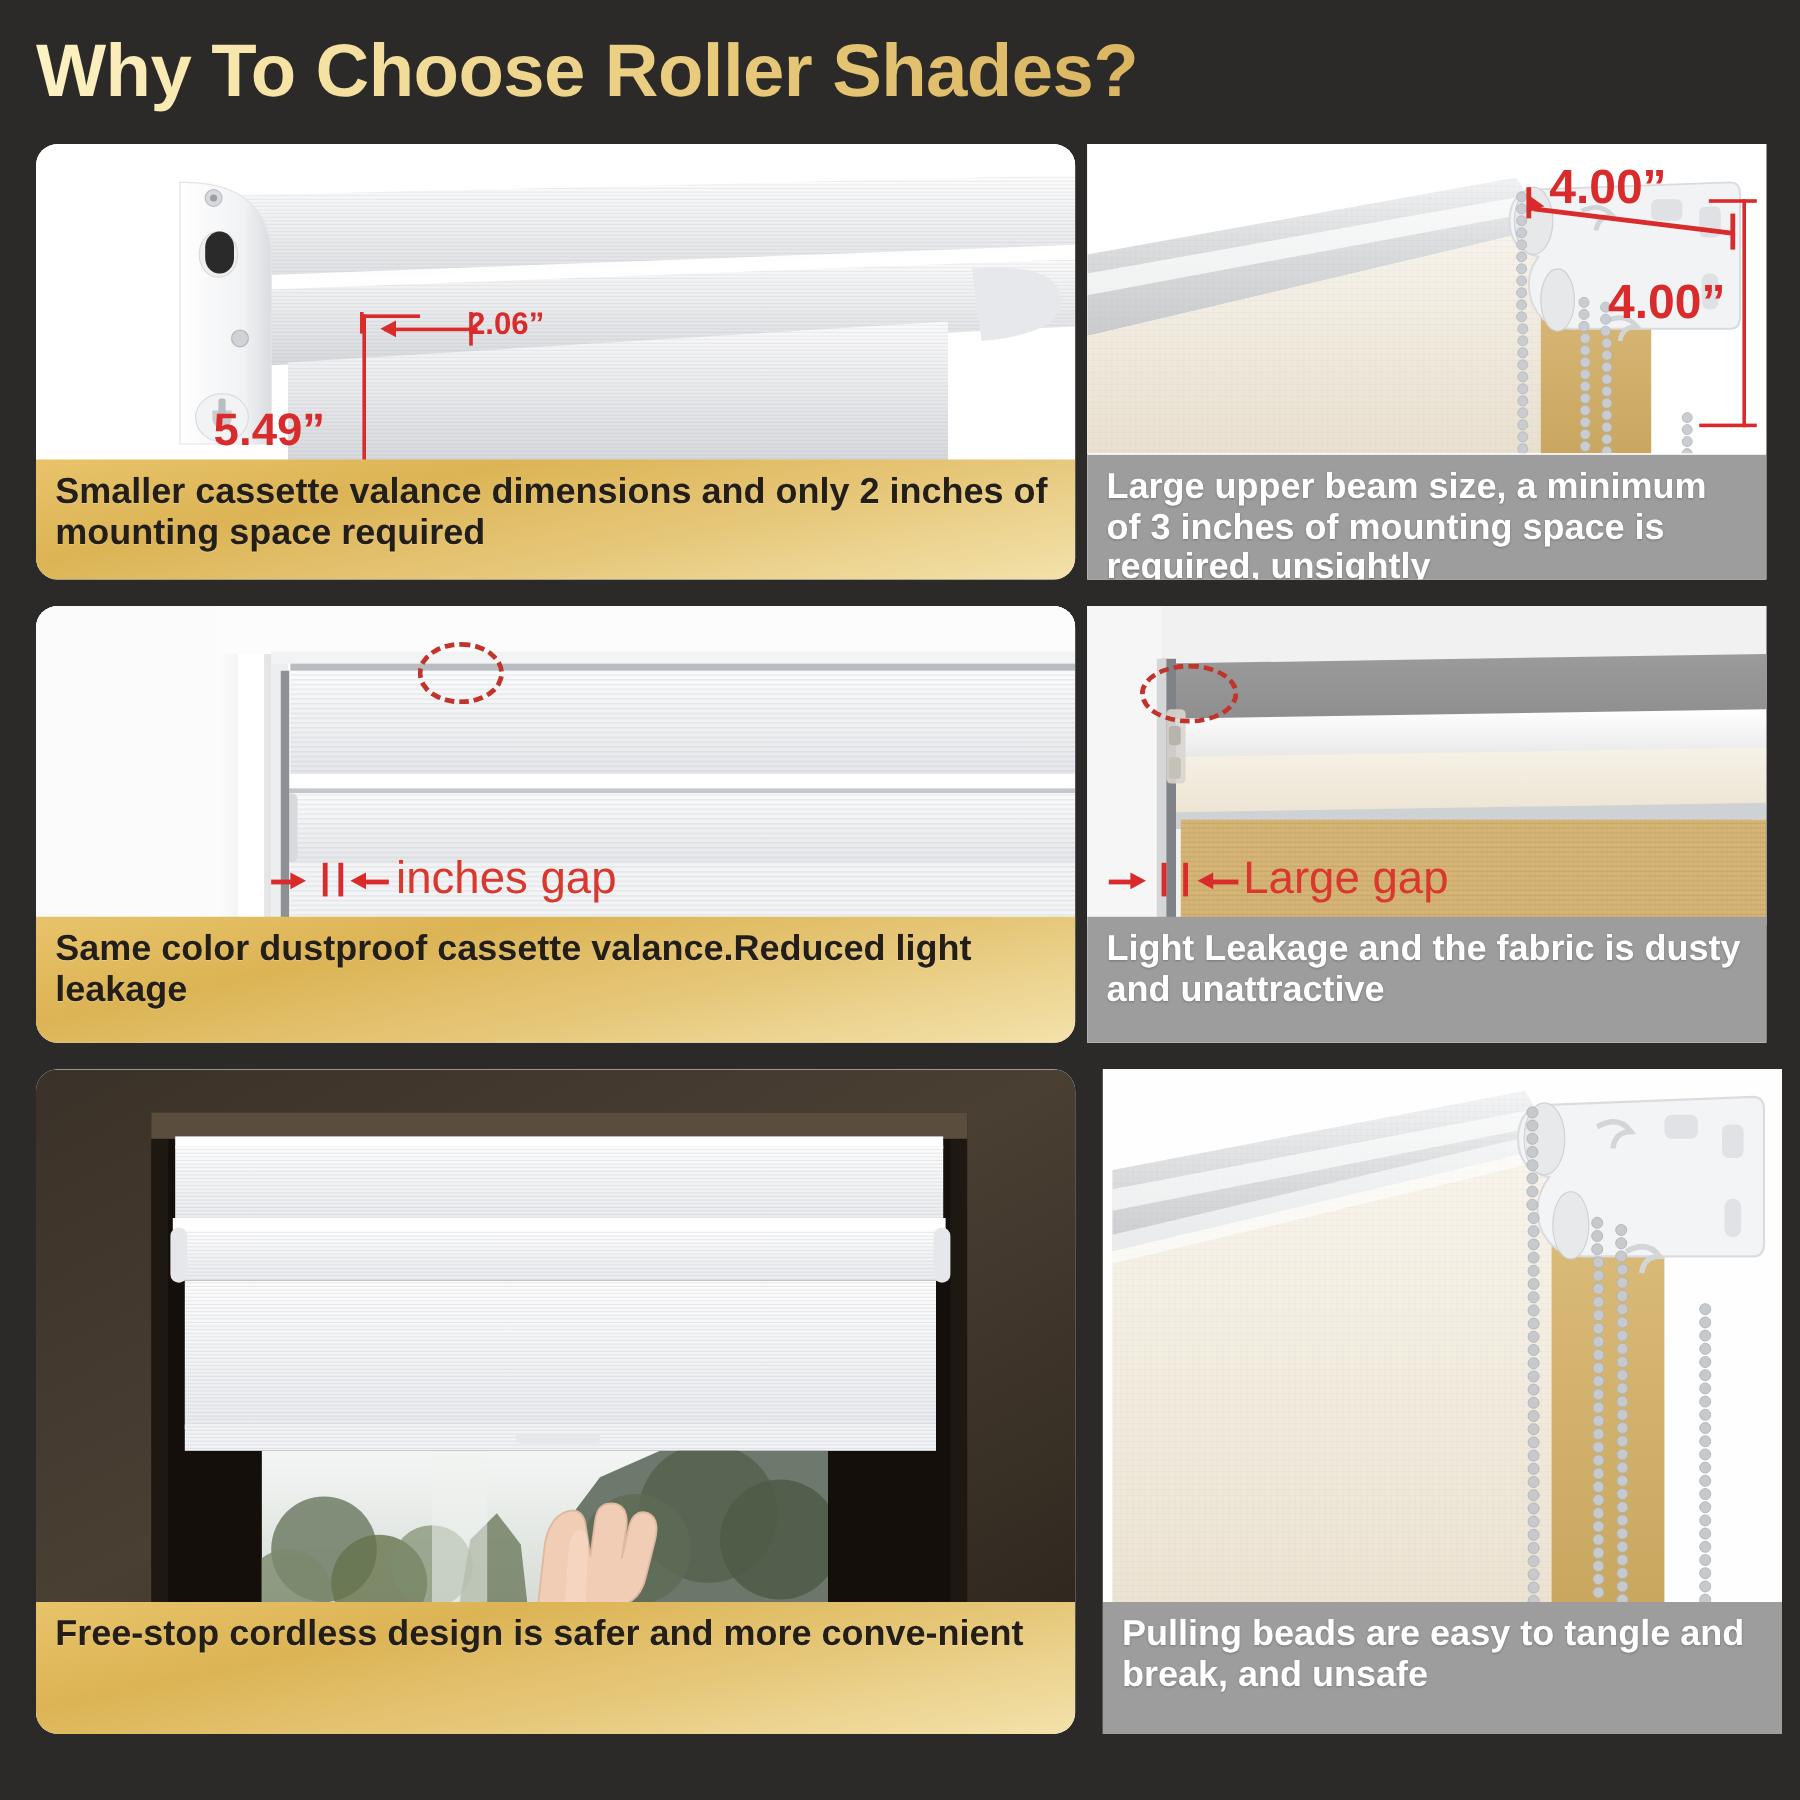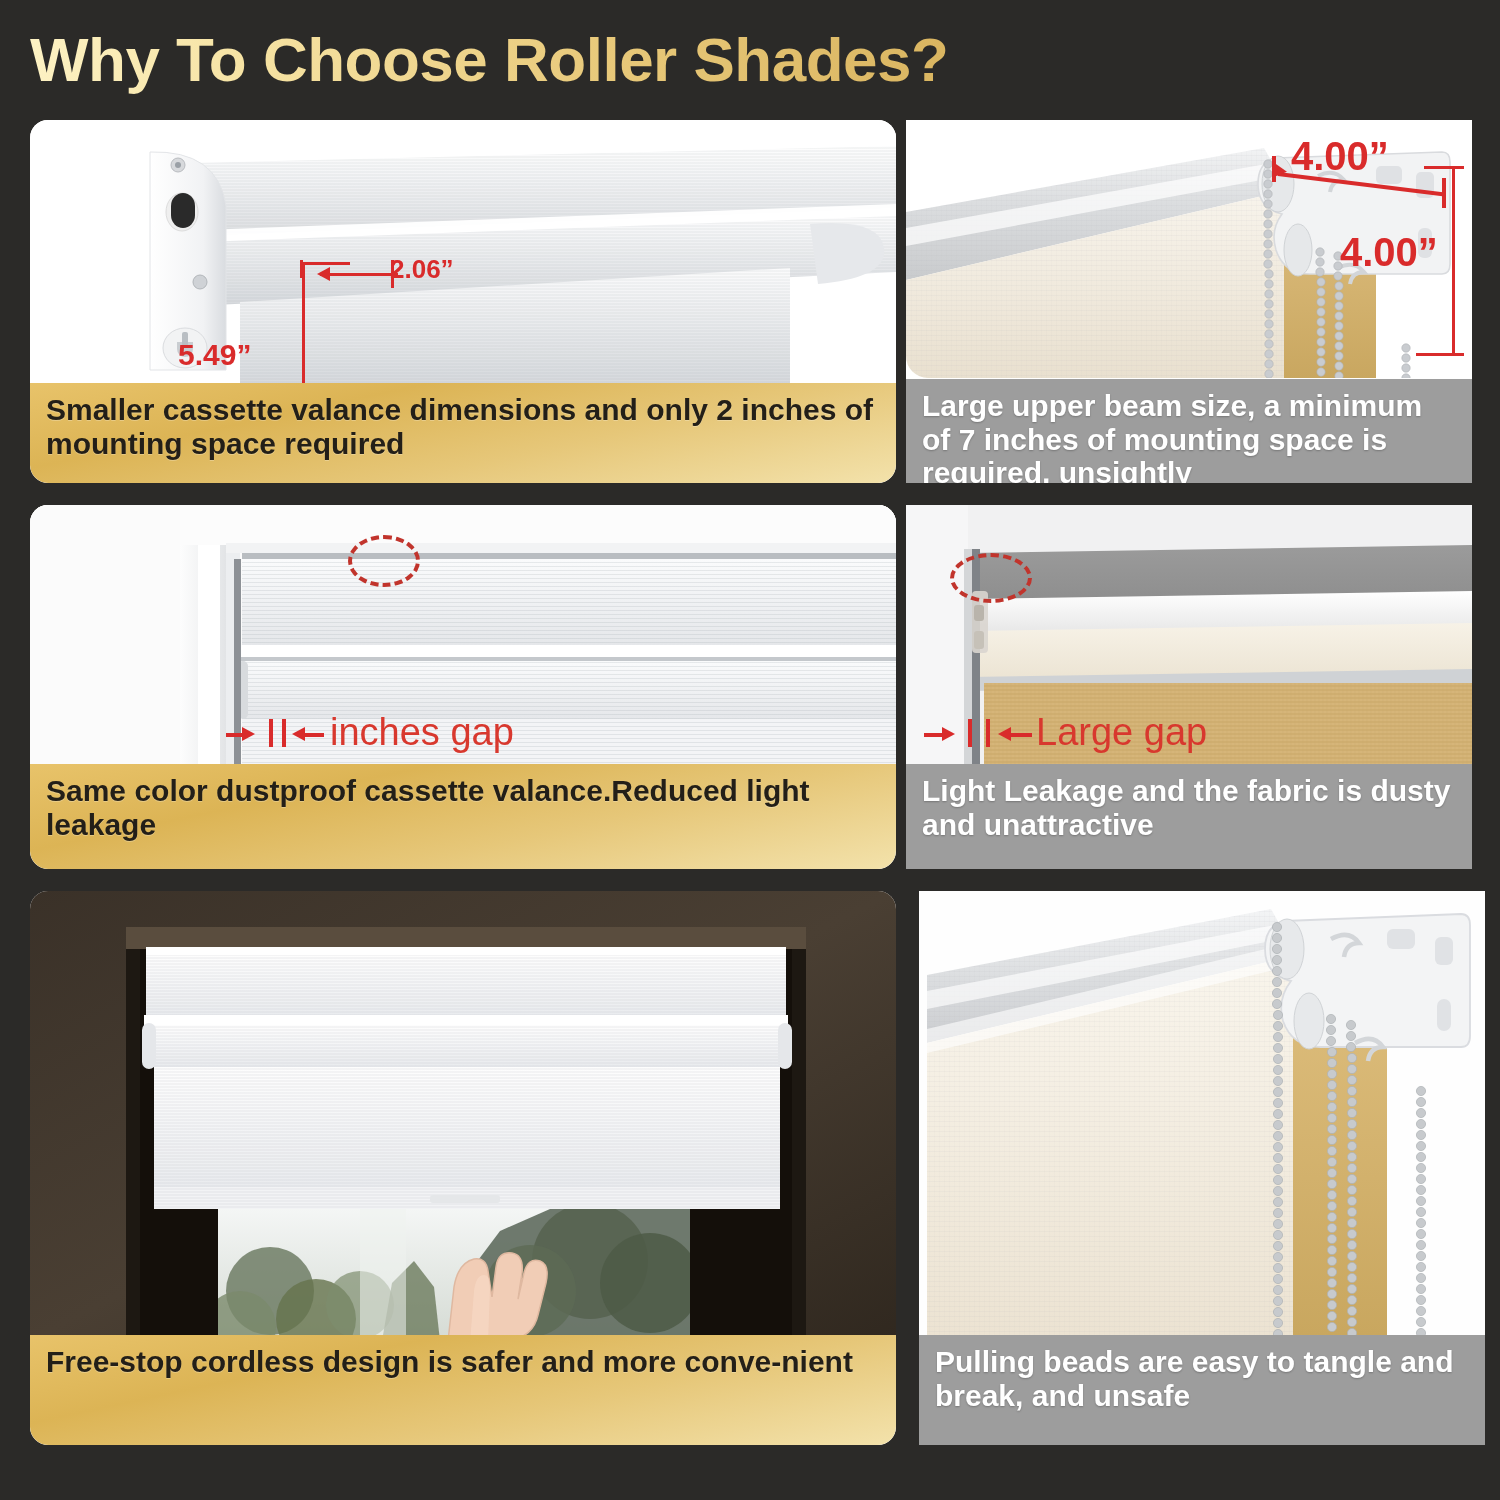--- a/index.html
+++ b/index.html
@@ -154,34 +154,34 @@
         <circle cx="148" cy="45" r="3" fill="#9aa0a6"></circle>
         <circle cx="170" cy="162" r="7" fill="#cfd2d6" stroke="#b2b6ba"></circle>
         <ellipse cx="155" cy="228" rx="22" ry="20" fill="#f2f3f4" stroke="#dadcdf"></ellipse>
         <path d="M147 222 h16 v7 a8 8 0 0 1 -16 0 Z" fill="#c9cdd1"></path>
         <rect x="152" y="212" width="6" height="14" rx="2" fill="#b9bec3"></rect>
       </svg>
 
       <div class="dimline" style="left:272px; top:142px; width:3px; height:212px;"></div>
       <div class="tick" style="left:272px; top:142px; width:48px; height:3px;"></div>
 
-      <div class="dimtxt" style="left:148px; top:218px; font-size:30px;">5.49”</div>
+      <div class="dimtxt" style="left:148px; top:218px; font-size:38px;">5.49”</div>
 
       <div class="dimline" style="left:290px; top:153px; width:78px; height:3px;"></div>
       <div class="arrow-l" style="left:287px; top:147px;"></div>
       <div class="tick" style="left:361px; top:140px; width:3px; height:28px;"></div>
       <div class="dimtxt" style="left:360px; top:134px; font-size:26px;">2.06”</div>
       <div class="tick" style="left:270px; top:140px; width:3px; height:18px;"></div>
     </div>
 
     <div class="cap gold h2">Smaller cassette valance dimensions and only 2 inches of mounting space required</div>
   </div>
 
   <div class="panel right pr1">
-    <div class="pic" style="height:258px;border-radius:22px;">
+    <div class="pic" style="height:258px;">
       <div class="white-bg"></div>
       <svg width="566" height="258" style="position:absolute;left:0;top:0;">
         <defs>
           <linearGradient id="tubeg" x1="0" y1="0" x2="0" y2="1">
             <stop offset="0%" stop-color="#f2f3f4"></stop>
               <stop offset="40%" stop-color="#dcdee0"></stop>
               <stop offset="100%" stop-color="#c9cbcd"></stop>
           </linearGradient>
           <linearGradient id="creamg" x1="0" y1="0" x2="0" y2="1">
             <stop offset="0%" stop-color="#f8f4ec"></stop>
@@ -286,21 +286,21 @@
       <div class="tick" style="left:366px; top:36px; width:4px; height:26px;"></div>
       <div class="tick" style="left:536px; top:58px; width:4px; height:30px;"></div>
       <div class="dimtxt" style="left:385px; top:14px; font-size:40px;">4.00”</div>
 
       <div class="dimline" style="left:546px; top:46px; width:3px; height:190px;"></div>
       <div class="tick" style="left:518px; top:46px; width:40px; height:3px;"></div>
       <div class="tick" style="left:510px; top:233px; width:48px; height:3px;"></div>
       <div class="dimtxt" style="left:434px; top:110px; font-size:40px;">4.00”</div>
     </div>
 
-    <div class="cap gray h3">Large upper beam size, a minimum of 7 inches of mounting space is required, unsightly</div>
+    <div class="cap gray h3">Large upper beam size, a minimum of 3 inches of mounting space is required, unsightly</div>
   </div>
 
   <div class="panel left pl2">
     <div class="pic" style="height:264px;">
       <div class="white-bg"></div>
       <svg width="866" height="264" style="position:absolute;left:0;top:0;">
         <defs>
           <linearGradient id="frm" x1="0" y1="0" x2="1" y2="0">
             <stop offset="0%" stop-color="#fdfdfd"></stop>
               <stop offset="55%" stop-color="#f0f1f2"></stop>

